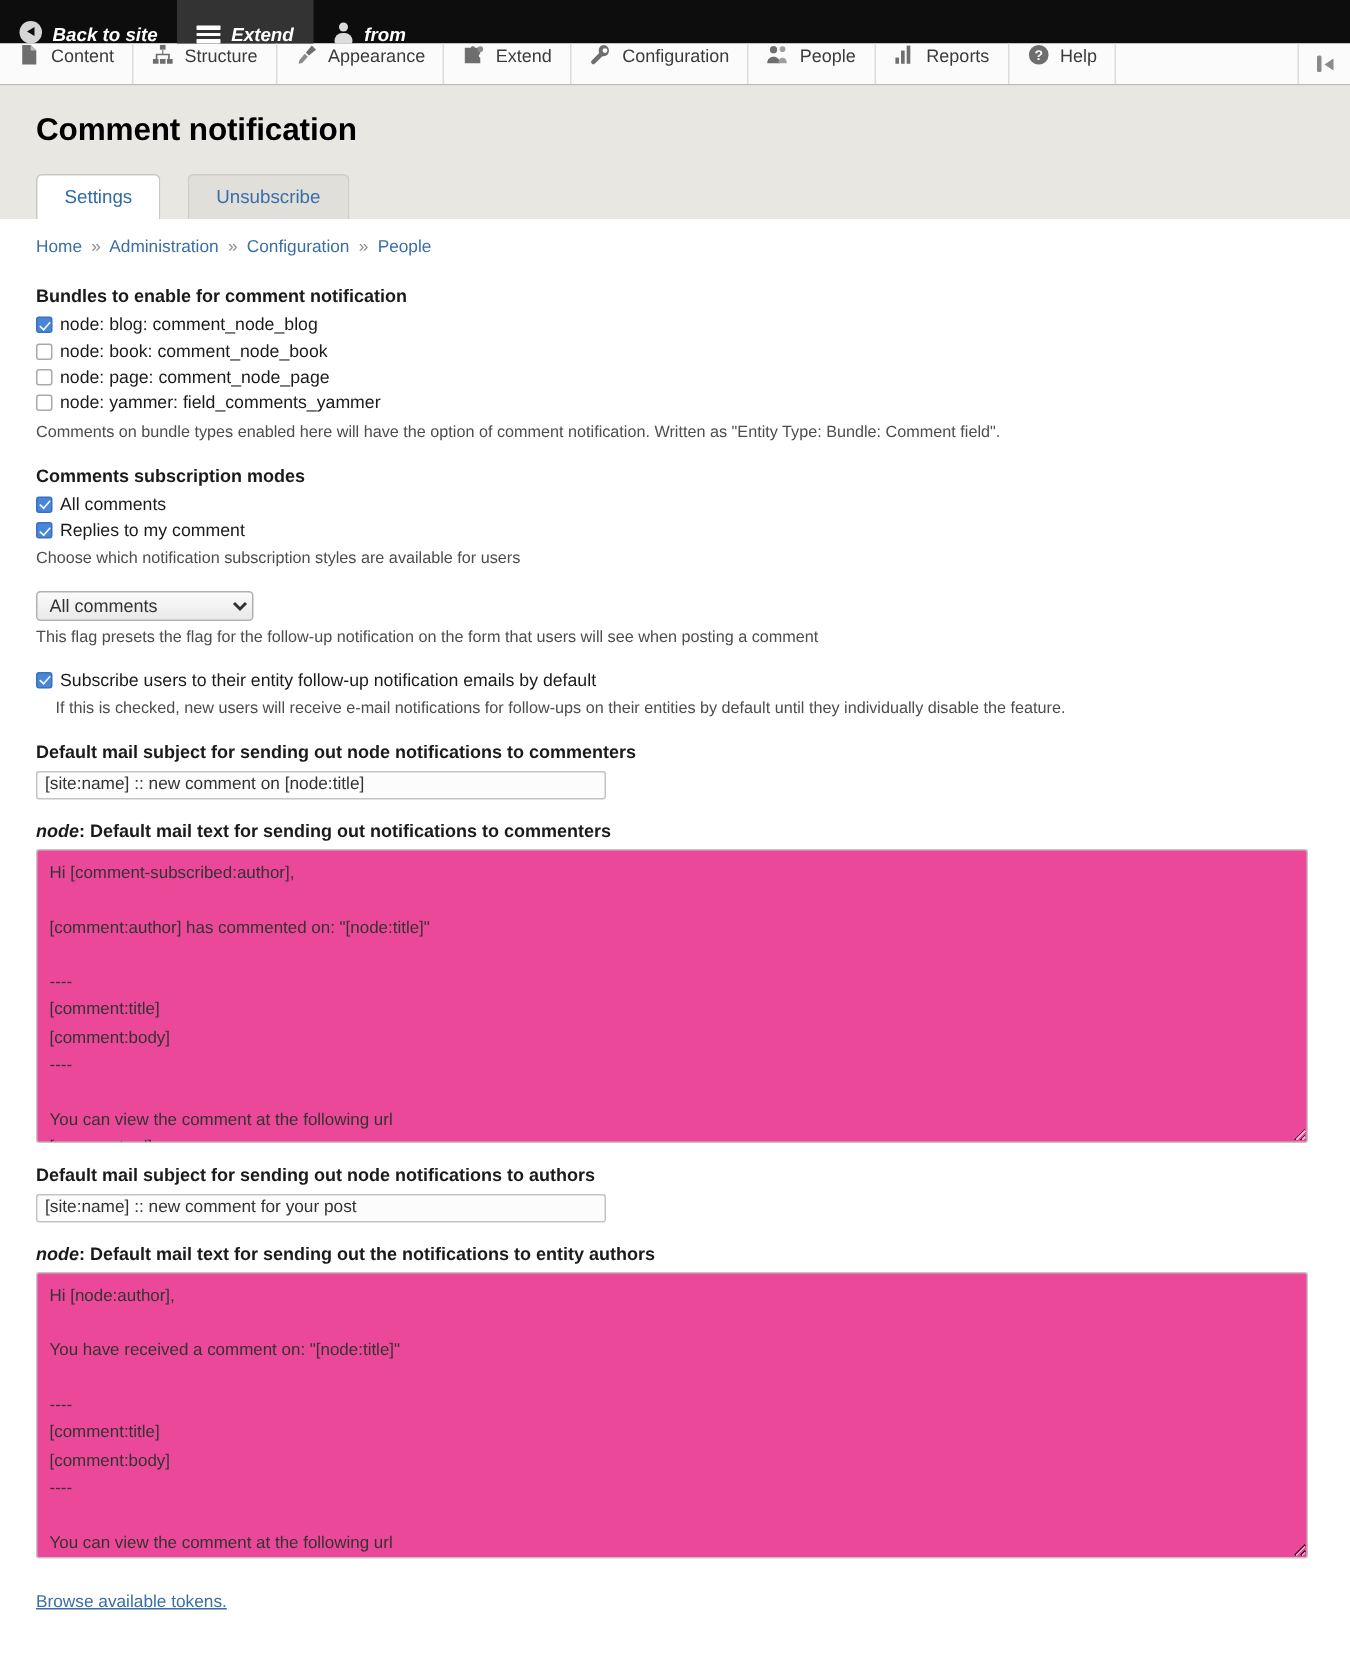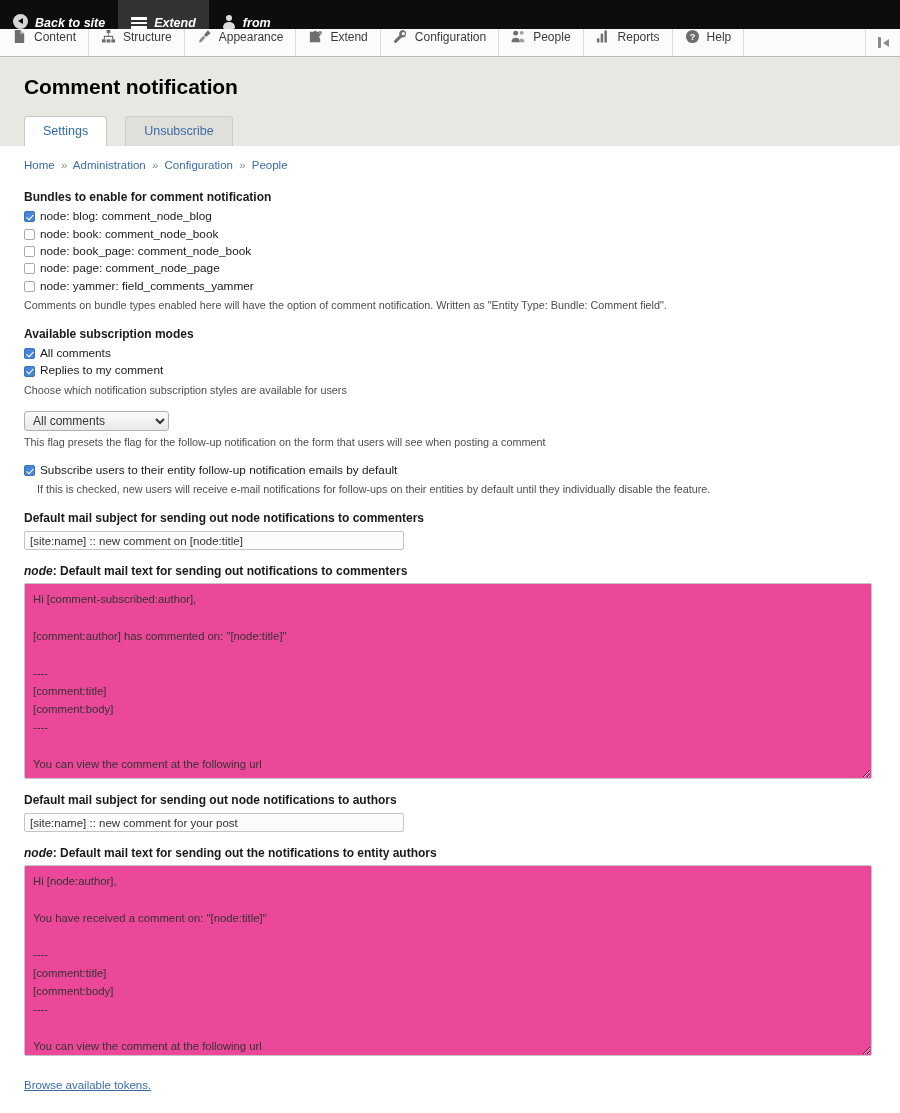--- a/index.html
+++ b/index.html
@@ -336,37 +336,33 @@
     <div class="cbrow">
       <span class="cb checked"></span>
       <span class="cblabel">node: blog: comment_node_blog</span>
     </div>
     <div class="cbrow">
       <span class="cb"></span>
       <span class="cblabel">node: book: comment_node_book</span>
     </div>
     <div class="cbrow">
       <span class="cb"></span>
-      <span class="cblabel">node: book_page: comment_node_book</span>
-    </div>
-    <div class="cbrow">
-      <span class="cb"></span>
       <span class="cblabel">node: page: comment_node_page</span>
     </div>
     <div class="cbrow">
       <span class="cb"></span>
       <span class="cblabel">node: yammer: field_comments_yammer</span>
     </div>
 
     <div class="desc">Comments on bundle types enabled here will have the option of comment notification. Written as "Entity Type: Bundle: Comment field".</div>
   </div>
 
   
   <div class="group">
-    <div class="flabel">Available subscription modes</div>
+    <div class="flabel">Comments subscription modes</div>
     <div class="cbrow">
       <span class="cb checked"></span>
       <span class="cblabel">All comments</span>
     </div>
     <div class="cbrow">
       <span class="cb checked"></span>
       <span class="cblabel">Replies to my comment</span>
     </div>
     <div class="desc">Choose which notification subscription styles are available for users</div>
   </div>

